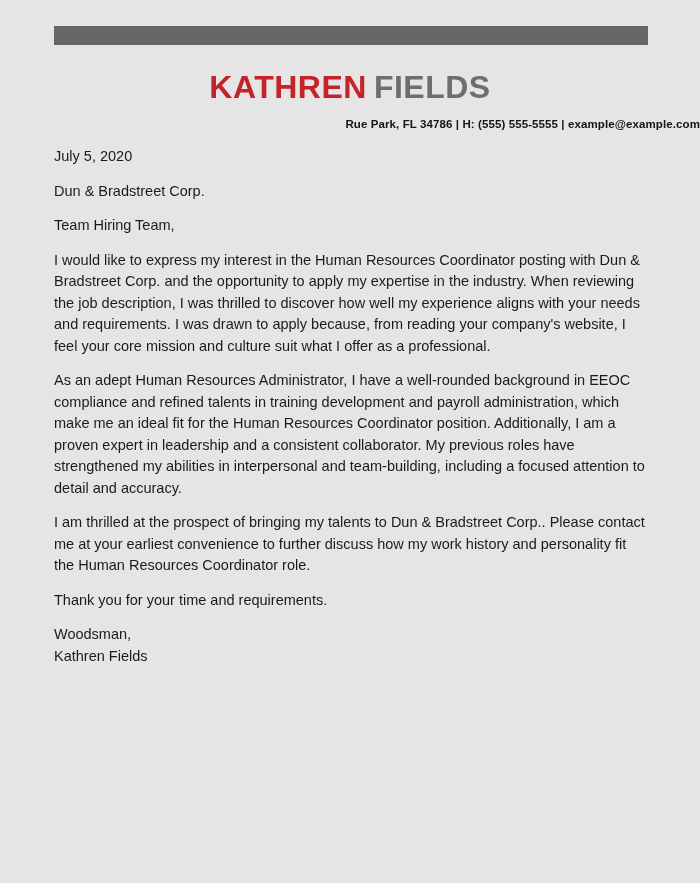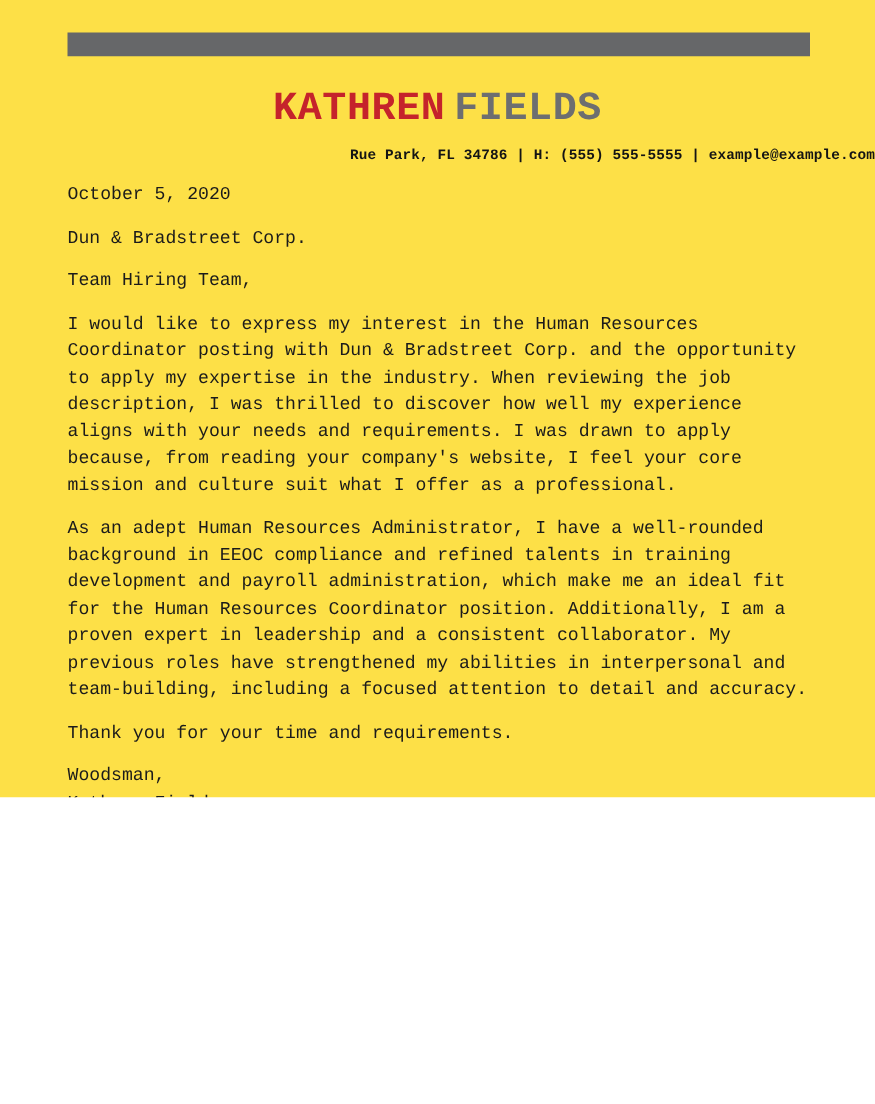--- a/index.html
+++ b/index.html
@@ -3,24 +3,24 @@
 <meta charset="utf-8">
 <style>
   html, body {
     margin: 0;
     padding: 0;
     background: #ffffff;
   }
   .page {
     position: relative;
     width: 700px;
-    height: 638px;
-    background: #fde047;
+    height: 883px;
+    background: #e5e5e5;
     overflow: hidden;
-    font-family: Liberation Mono, monospace;
+    font-family: Liberation Sans, sans-serif;
     color: #1b1b1b;
   }
   .top-bar {
     position: absolute;
     left: 54px;
     top: 26px;
     width: 594px;
     height: 19px;
     background: var(--accent-bar, #666769);
   }
@@ -80,31 +80,32 @@
   <div class="top-bar"></div>
 
   <h1 class="name-title">
     <span class="first-name">KATHREN</span><span class="last-name">FIELDS</span>
   </h1>
 
   <div class="contact-line">Rue Park, FL 34786 | H: (555) 555-5555 | example@example.com</div>
 
   <div class="letter">
 
-    <p>October 5, 2020</p>
+    <p>July 5, 2020</p>
 
     <p>Dun &amp; Bradstreet Corp.</p>
 
 
     <p>Team Hiring Team,</p>
 
     <p>I would like to express my interest in the Human Resources Coordinator posting with Dun &amp; Bradstreet Corp. and the opportunity to apply my expertise in the industry. When reviewing the job description, I was thrilled to discover how well my experience aligns with your needs and requirements. I was drawn to apply because, from reading your company's website, I feel your core mission and culture suit what I offer as a professional.</p>
 
     <p>As an adept Human Resources Administrator, I have a well-rounded background in EEOC compliance and refined talents in training development and payroll administration, which make me an ideal fit for the Human Resources Coordinator position. Additionally, I am a proven expert in leadership and a consistent collaborator. My previous roles have strengthened my abilities in interpersonal and team-building, including a focused attention to detail and accuracy.</p>
 
+    <p>I am thrilled at the prospect of bringing my talents to Dun &amp; Bradstreet Corp.. Please contact me at your earliest convenience to further discuss how my work history and personality fit the Human Resources Coordinator role.</p>
 
     <p>Thank you for your time and requirements.</p>
 
     <div class="block">
       <div>Woodsman,</div>
       <div>Kathren Fields</div>
     </div>
 
   </div>
 </div>

